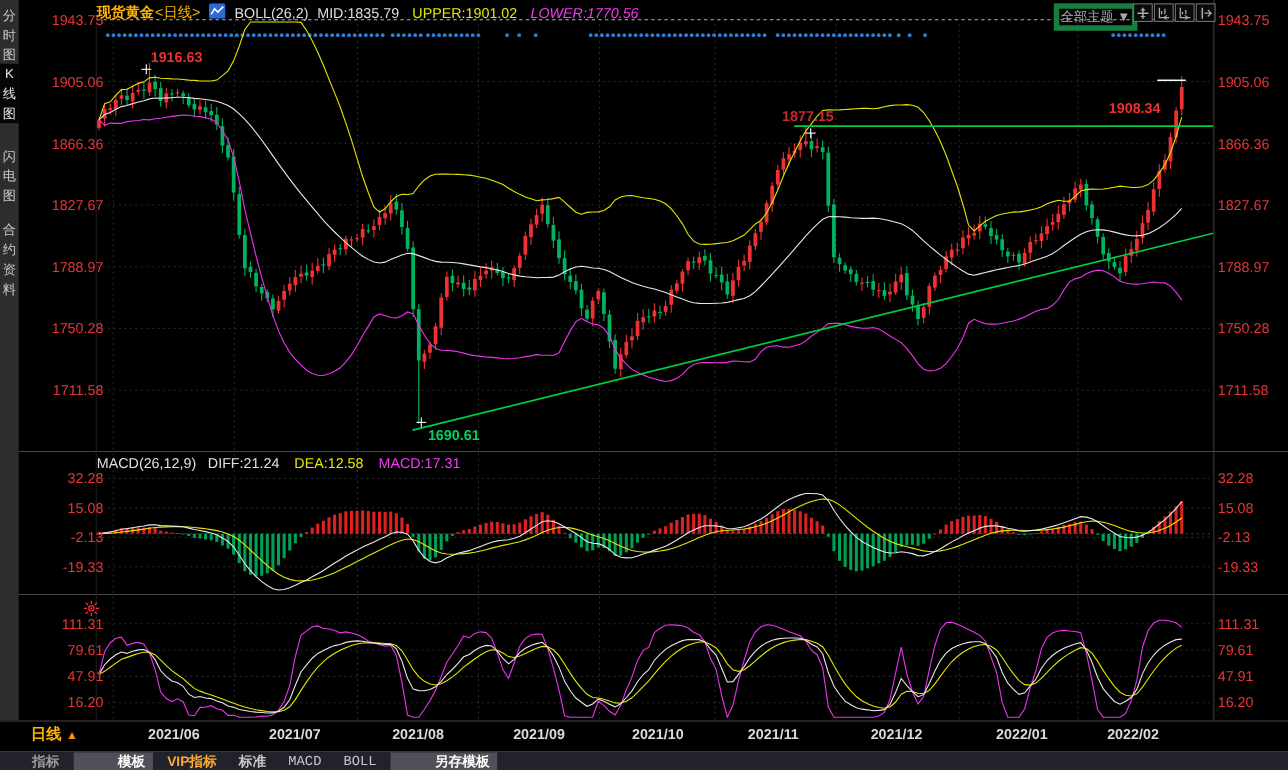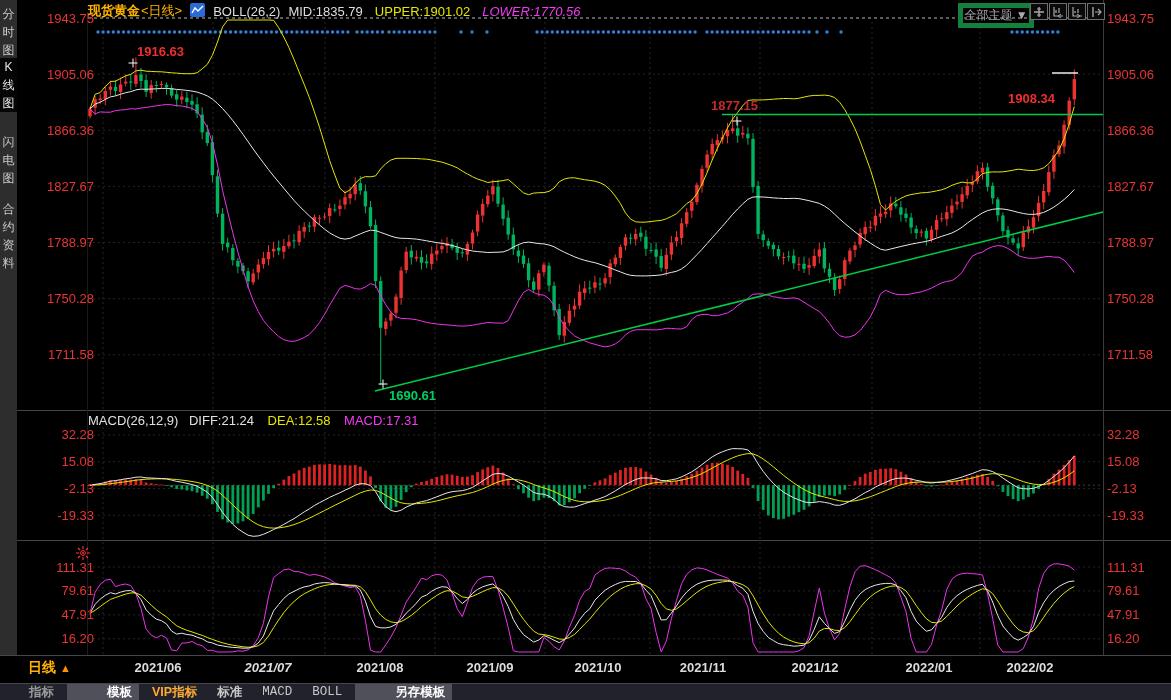--- a/index.html
+++ b/index.html
@@ -942,21 +942,21 @@
       <div class="tick tickR" style="top: 507.762px;">-19.33</div>
       <div class="tick tickL" style="top: 559.5px;">111.31</div>
       <div class="tick tickR" style="top: 559.5px;">111.31</div>
       <div class="tick tickL" style="top: 583.433px;">79.61</div>
       <div class="tick tickR" style="top: 583.433px;">79.61</div>
       <div class="tick tickL" style="top: 607.367px;">47.91</div>
       <div class="tick tickR" style="top: 607.367px;">47.91</div>
       <div class="tick tickL" style="top: 631.308px;">16.20</div>
       <div class="tick tickR" style="top: 631.308px;">16.20</div>
       <div class="month" style="left: 158px;">2021/06</div>
-      <div class="month" style="left: 268px; font-style: italic;">2021/07</div>
+      <div class="month" style="left: 268px;">2021/07</div>
       <div class="month" style="left: 380px;">2021/08</div>
       <div class="month" style="left: 490px;">2021/09</div>
       <div class="month" style="left: 598px;">2021/10</div>
       <div class="month" style="left: 703px;">2021/11</div>
       <div class="month" style="left: 815px;">2021/12</div>
       <div class="month" style="left: 929px;">2022/01</div>
       <div class="month" style="left: 1030px;">2022/02</div>
       <div class="ann" style="left: 137px; top: 44px; color: rgb(238, 47, 47);">1916.63</div>
       <div class="ann" style="left: 711px; top: 98px; color: rgb(198, 42, 42);">1877.15</div>
       <div class="ann" style="left: 1008px; top: 72px; color: rgb(238, 47, 47); margin-top: 19px;">1908.34</div>

